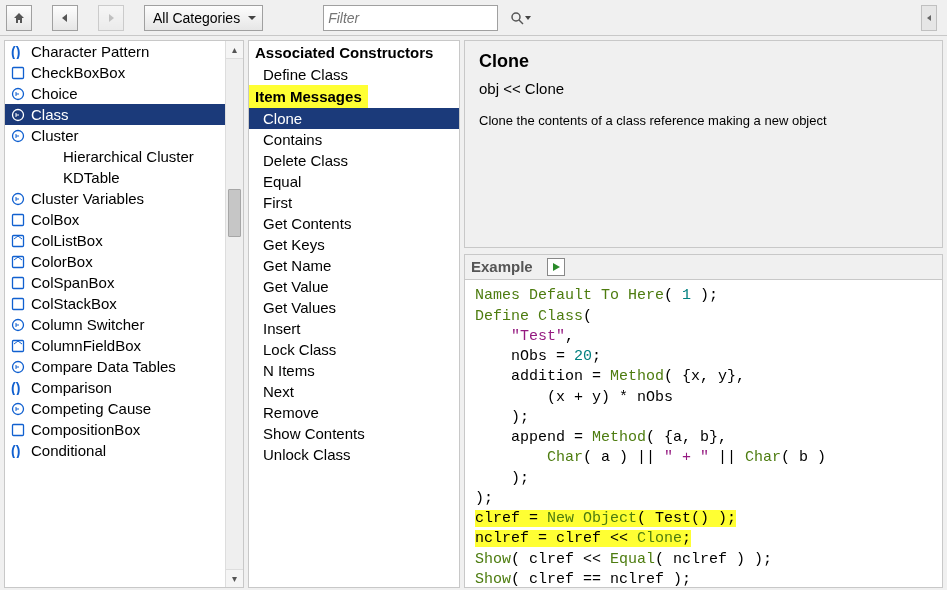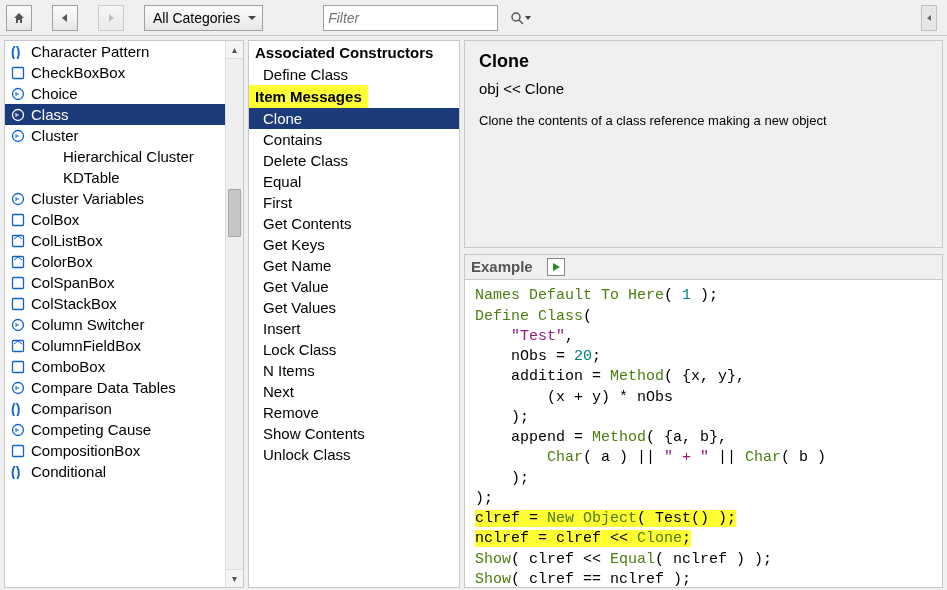--- a/index.html
+++ b/index.html
@@ -362,28 +362,20 @@
           <span>Column Switcher</span>
         </div>
         <div class="tree-item">
           <span class="ico">
             <svg width="14" height="14" viewBox="0 0 14 14">
               <rect x="1.5" y="1.5" width="11" height="11" rx="1" fill="none" stroke="#1060d0" stroke-width="1.3"></rect>
               <path d="M3 5 L7 2 L11 5" fill="none" stroke="#1060d0" stroke-width="1"></path>
             </svg>
           </span>
           <span>ColumnFieldBox</span>
-        </div>
-        <div class="tree-item">
-          <span class="ico">
-            <svg width="14" height="14" viewBox="0 0 14 14">
-              <rect x="1.5" y="1.5" width="11" height="11" rx="1" fill="none" stroke="#1060d0" stroke-width="1.3"></rect>
-            </svg>
-          </span>
-          <span>ComboBox</span>
         </div>
         <div class="tree-item">
           <span class="ico">
             <svg width="14" height="14" viewBox="0 0 14 14">
               <circle cx="7" cy="7" r="5.5" fill="none" stroke="#1060d0" stroke-width="1.3"></circle>
               <path d="M5 5 L5 9 M5 7 L8 7" stroke="#1060d0" stroke-width="1"></path>
             </svg>
           </span>
           <span>Compare Data Tables</span>
         </div>

